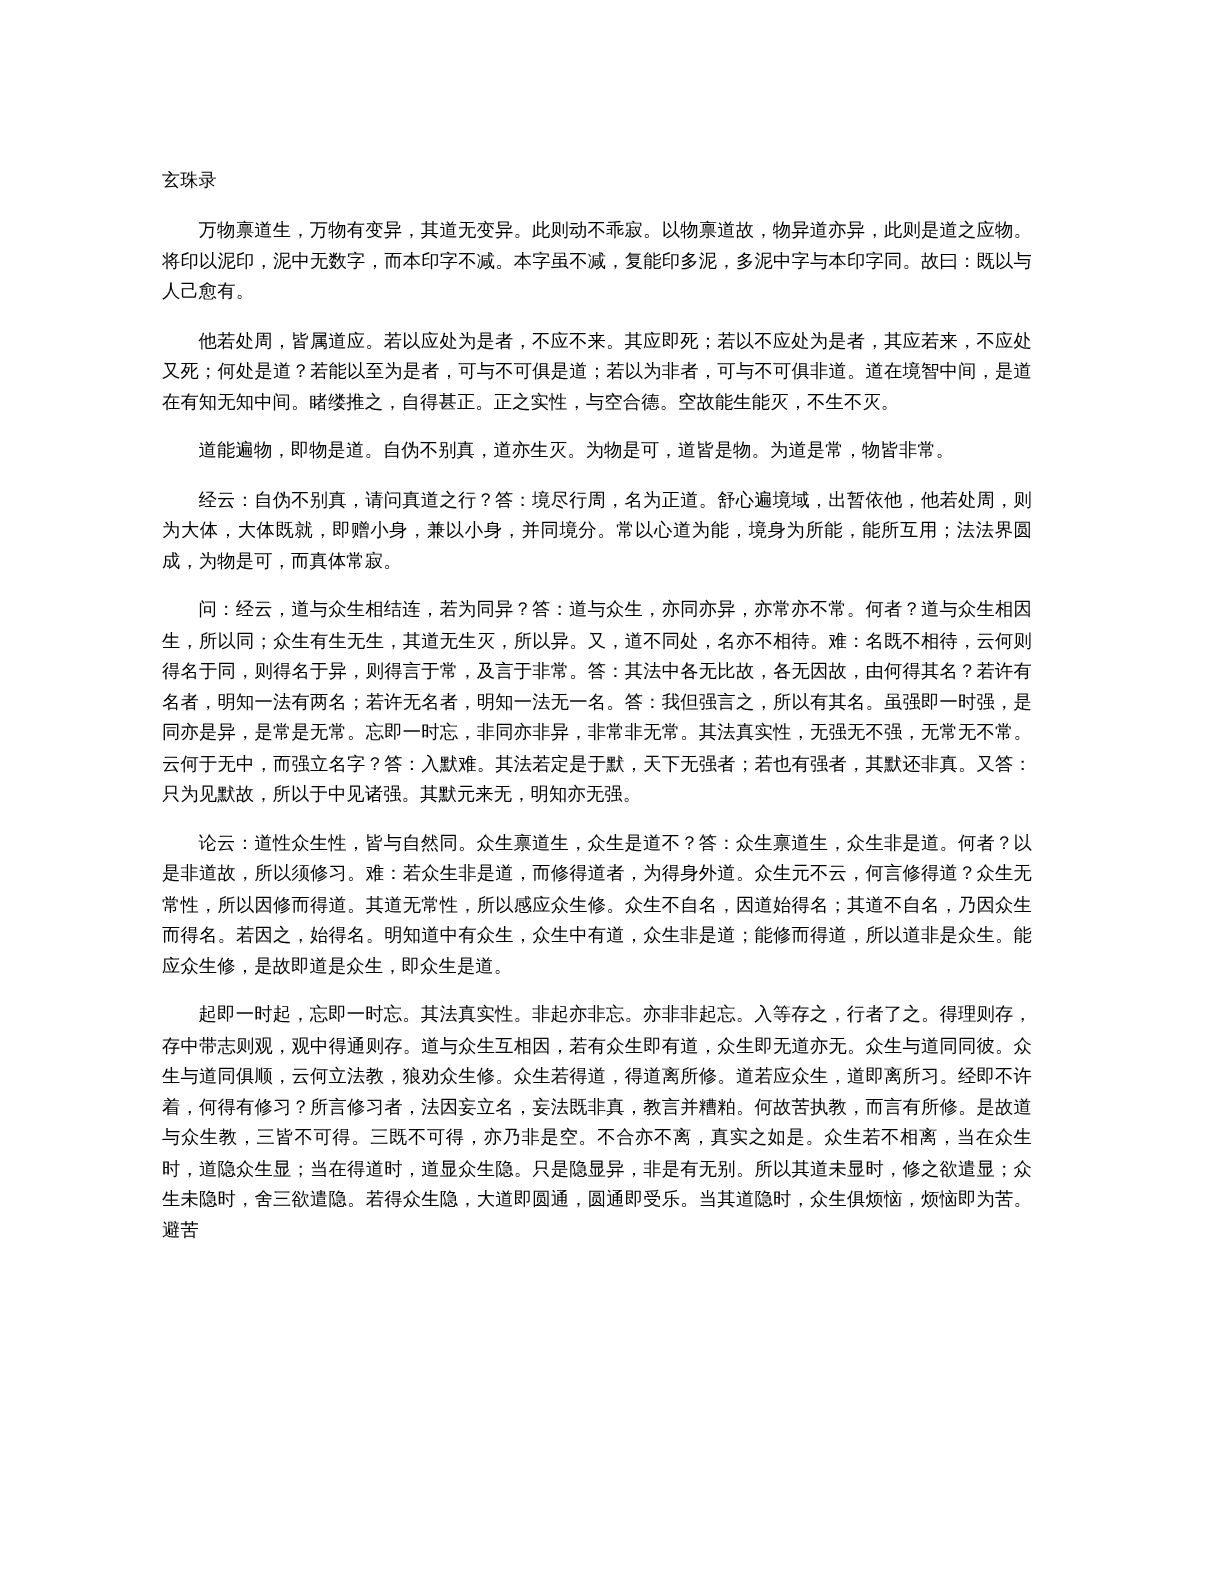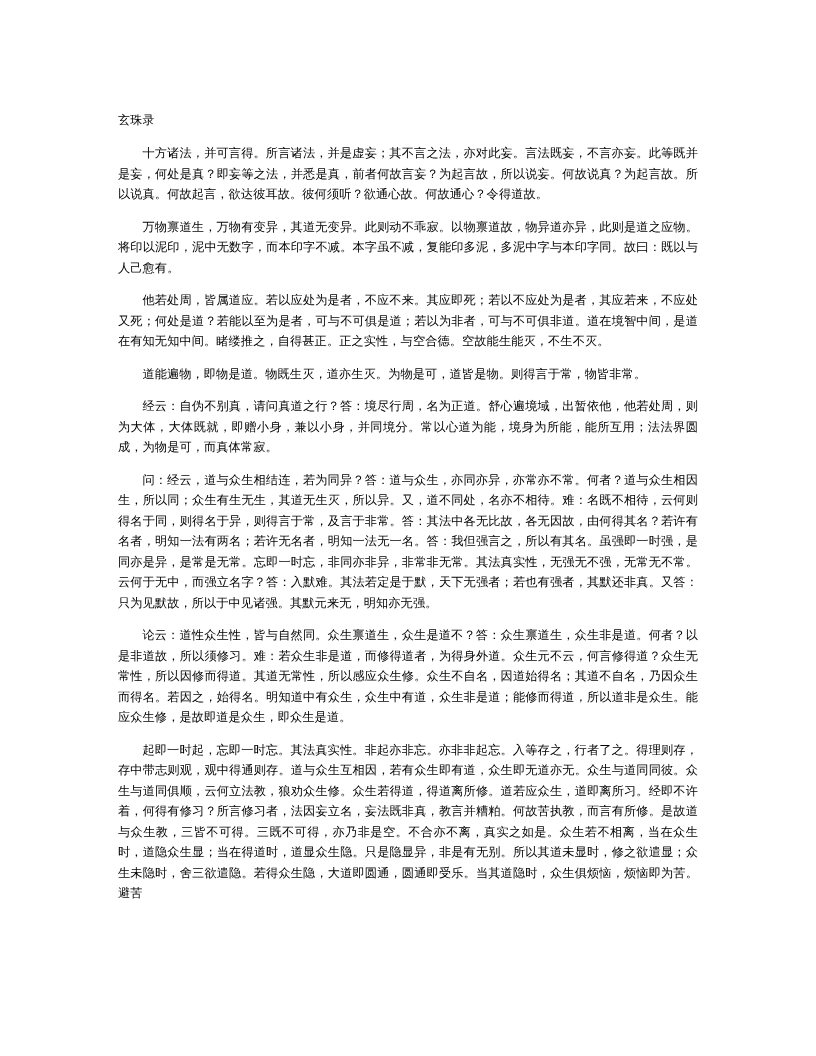--- a/index.html
+++ b/index.html
@@ -13,21 +13,21 @@
   .page {
     width: 816px;
     height: 1056px;
     position: relative;
     background: #ffffff;
     box-sizing: border-box;
     overflow: hidden;
   }
   .content {
     position: absolute;
-    left: 118px;
+    left: 108px;
     top: 112px;
     width: 580px;
   }
   .doc-title {
     font-size: 12px;
     line-height: 17px;
     color: #000000;
     margin: 0 0 14px 0;
     letter-spacing: 0.2px;
   }
@@ -44,22 +44,21 @@
   p.para:last-child {
     margin-bottom: 0;
   }
 </style>
 </head>
 <body>
 
 <div class="page">
   <div class="content">
     <div class="doc-title">玄珠录</div>
-    <p class="para">十方诸法，并可言得。所言诸法，并是虚妄；其不言之法，亦对此妄。言法既妄，不言亦妄。此等既并是妄，何处是真？即妄等之法，并悉是真，前者何故言妄？为起言故，所以说妄。何故说真？为起言故。所以说真。何故起言，欲达彼耳故。彼何须听？欲通心故。何故通心？令得道故。</p>
     <p class="para">万物禀道生，万物有变异，其道无变异。此则动不乖寂。以物禀道故，物异道亦异，此则是道之应物。将印以泥印，泥中无数字，而本印字不减。本字虽不减，复能印多泥，多泥中字与本印字同。故曰：既以与人己愈有。</p>
     <p class="para">他若处周，皆属道应。若以应处为是者，不应不来。其应即死；若以不应处为是者，其应若来，不应处又死；何处是道？若能以至为是者，可与不可俱是道；若以为非者，可与不可俱非道。道在境智中间，是道在有知无知中间。睹缕推之，自得甚正。正之实性，与空合德。空故能生能灭，不生不灭。</p>
-    <p class="para">道能遍物，即物是道。物既生灭，道亦生灭。为物是可，道皆是物。则得言于常，物皆非常。</p>
+    <p class="para">道能遍物，即物是道。自伪不别真，道亦生灭。为物是可，道皆是物。为道是常，物皆非常。</p>
     <p class="para">经云：自伪不别真，请问真道之行？答：境尽行周，名为正道。舒心遍境域，出暂依他，他若处周，则为大体，大体既就，即赠小身，兼以小身，并同境分。常以心道为能，境身为所能，能所互用；法法界圆成，为物是可，而真体常寂。</p>
     <p class="para">问：经云，道与众生相结连，若为同异？答：道与众生，亦同亦异，亦常亦不常。何者？道与众生相因生，所以同；众生有生无生，其道无生灭，所以异。又，道不同处，名亦不相待。难：名既不相待，云何则得名于同，则得名于异，则得言于常，及言于非常。答：其法中各无比故，各无因故，由何得其名？若许有名者，明知一法有两名；若许无名者，明知一法无一名。答：我但强言之，所以有其名。虽强即一时强，是同亦是异，是常是无常。忘即一时忘，非同亦非异，非常非无常。其法真实性，无强无不强，无常无不常。云何于无中，而强立名字？答：入默难。其法若定是于默，天下无强者；若也有强者，其默还非真。又答：只为见默故，所以于中见诸强。其默元来无，明知亦无强。</p>
     <p class="para">论云：道性众生性，皆与自然同。众生禀道生，众生是道不？答：众生禀道生，众生非是道。何者？以是非道故，所以须修习。难：若众生非是道，而修得道者，为得身外道。众生元不云，何言修得道？众生无常性，所以因修而得道。其道无常性，所以感应众生修。众生不自名，因道始得名；其道不自名，乃因众生而得名。若因之，始得名。明知道中有众生，众生中有道，众生非是道；能修而得道，所以道非是众生。能应众生修，是故即道是众生，即众生是道。</p>
     <p class="para">起即一时起，忘即一时忘。其法真实性。非起亦非忘。亦非非起忘。入等存之，行者了之。得理则存，存中带志则观，观中得通则存。道与众生互相因，若有众生即有道，众生即无道亦无。众生与道同同彼。众生与道同俱顺，云何立法教，狼劝众生修。众生若得道，得道离所修。道若应众生，道即离所习。经即不许着，何得有修习？所言修习者，法因妄立名，妄法既非真，教言并糟粕。何故苦执教，而言有所修。是故道与众生教，三皆不可得。三既不可得，亦乃非是空。不合亦不离，真实之如是。众生若不相离，当在众生时，道隐众生显；当在得道时，道显众生隐。只是隐显异，非是有无别。所以其道未显时，修之欲遣显；众生未隐时，舍三欲遣隐。若得众生隐，大道即圆通，圆通即受乐。当其道隐时，众生俱烦恼，烦恼即为苦。避苦</p>
   </div>
 </div>
 
 </body></html>

